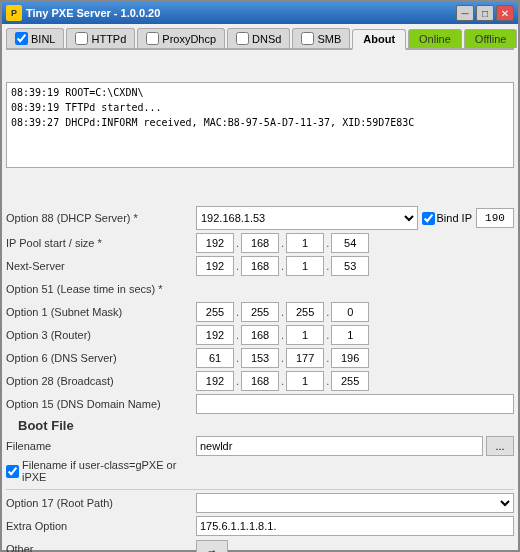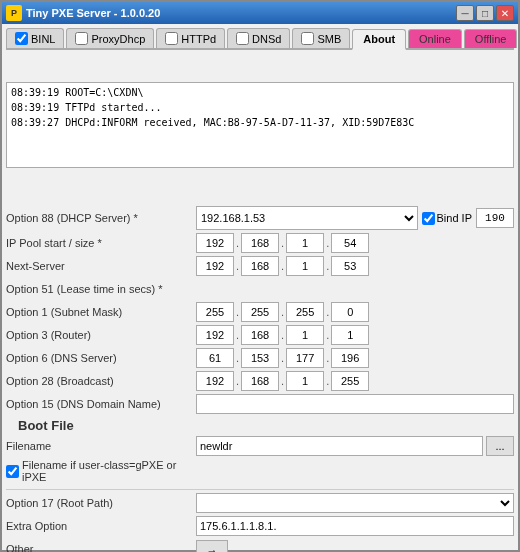--- a/index.html
+++ b/index.html
@@ -82,21 +82,21 @@
       display: flex;
       align-items: flex-end;
       gap: 2px;
       margin-bottom: 0;
       border-bottom: 2px solid #aaa;
     }
     .tab {
       padding: 3px 10px;
       border: 1px solid #aaa;
       border-bottom: none;
-      background: #ec4899;
+      background: #84cc16;
       cursor: pointer;
       font-size: 11px;
       border-radius: 3px 3px 0 0;
       color: #333;
     }
     .tab.active {
       background: #f0f0f0;
       border-bottom: 2px solid #f0f0f0;
       margin-bottom: -2px;
       font-weight: bold;
@@ -292,25 +292,25 @@
 
   <div class="content">
 
     <div class="tab-bar">
       <label class="tab-checkbox">
         <input type="checkbox" checked="" style="">
         <span>BINL</span>
       </label>
       <label class="tab-checkbox">
         <input type="checkbox" style="">
-        <span>ProxyDhcp</span>
+        <span>HTTPd</span>
       </label>
       <label class="tab-checkbox">
         <input type="checkbox" style="">
-        <span>HTTPd</span>
+        <span>ProxyDhcp</span>
       </label>
       <label class="tab-checkbox">
         <input type="checkbox" style="">
         <span>DNSd</span>
       </label>
       <label class="tab-checkbox">
         <input type="checkbox" style="">
         <span>SMB</span>
       </label>
       <div class="tab active">About</div>

